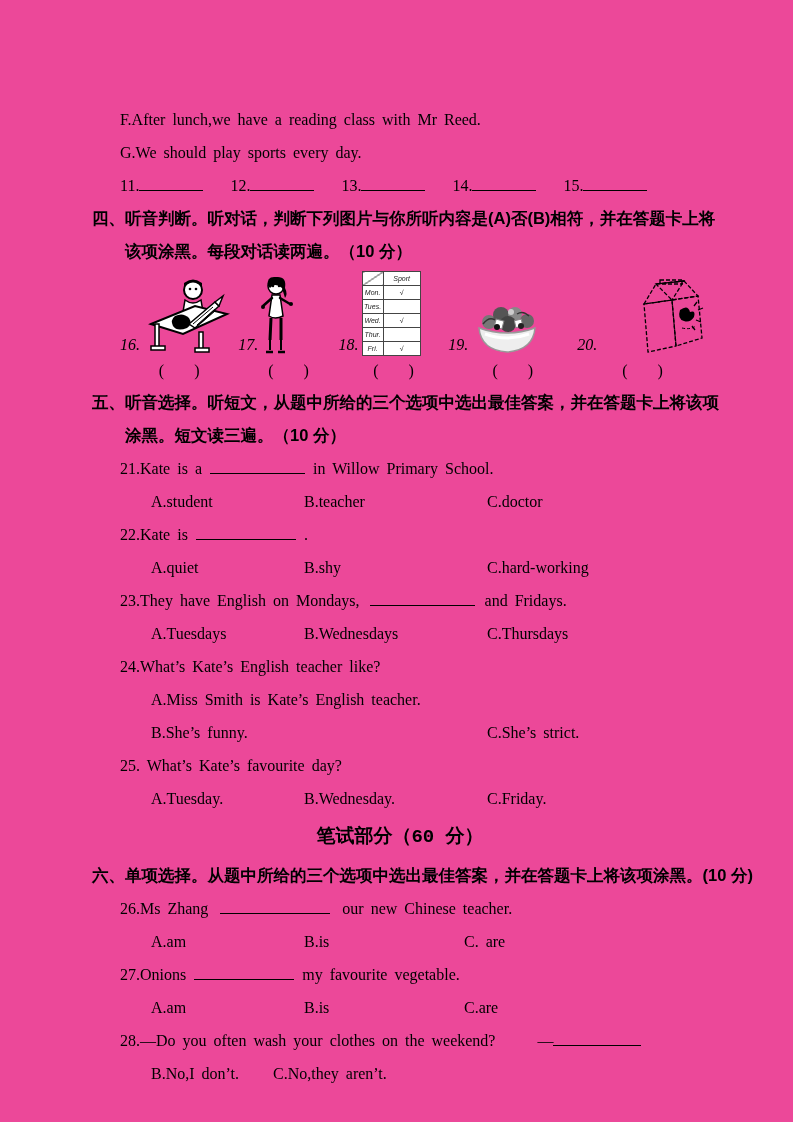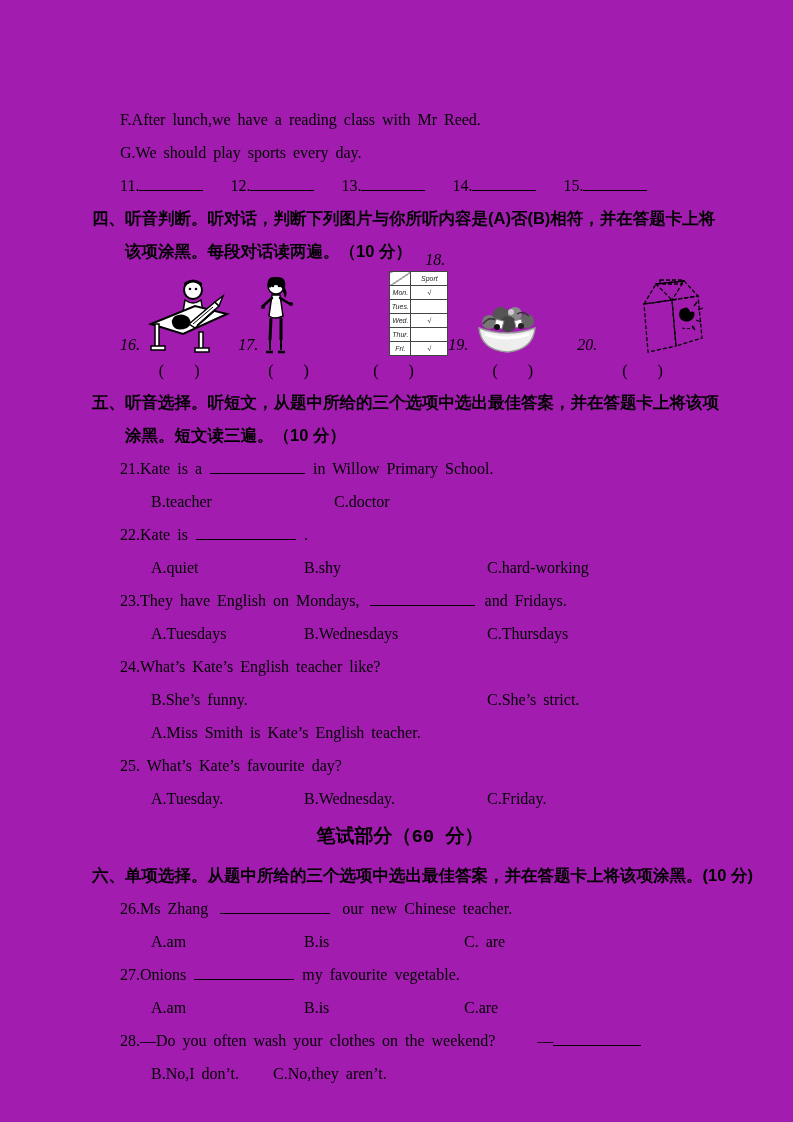--- a/index.html
+++ b/index.html
@@ -1,20 +1,20 @@
 <!DOCTYPE html>
 <html><head>
 <meta charset="utf-8">
 <style>
   html,body{margin:0;padding:0;background:#e8e8e8;}
   .page{
     position:relative;
     width:793px;height:1122px;
     margin:0 auto;
-    background:#a21caf;
+    background:#ec4899;
     color:#000;
     font-family:"Liberation Serif","DejaVu Serif",serif;
     font-size:16px;
     overflow:hidden;
   }
   .content{position:absolute;left:92px;top:103px;width:616px;}
   .line{height:33px;line-height:33px;white-space:nowrap;word-spacing:3px;}
   .ind1{padding-left:28px;}
   .ind2{padding-left:59px;}
   .cjk{font-family:"Liberation Sans","DejaVu Sans",sans-serif;font-weight:bold;word-spacing:0;font-size:16.5px;}
@@ -29,21 +29,21 @@
   
   .opts{display:flex;}
   .opts .cA{width:153px;}
   .opts .cB{width:183px;}
   .opts6 .cB{width:160px;}
   .optsBC .cA{width:336px;}
   
   .pics{display:flex;align-items:flex-end;height:88px;margin-top:0;}
   .pic-cell{display:flex;align-items:flex-end;font-style:italic;}
   .pic-num{line-height:22px;margin-right:3px;}
-  .w1{width:124px;}.w2{width:105px;}.w3{width:115px;flex-direction:column;}.w4{width:135px;}.w5{width:137px;justify-content:space-between;}
+  .w1{width:124px;}.w2{width:105px;}.w3{width:115px;}.w4{width:135px;}.w5{width:137px;justify-content:space-between;}
   .paren-row{display:flex;height:30px;line-height:30px;}
   .paren-group{display:inline-block;text-align:center;}
   .paren-sp{display:inline-block;width:30px;}
   
   table.sched{border-collapse:collapse;font-family:"Liberation Sans","DejaVu Sans",sans-serif;font-size:7px;color:#222;background:#fff;}
   table.sched td{border:1px solid #444;padding:0 1px;height:13px;text-align:center;min-width:18px;}
   table.sched td.mark{min-width:34px;}
   td.diag{background:linear-gradient(to bottom right,transparent 48%,#444 48%,#444 52%,transparent 52%);}
   .center-title{text-align:center;font-size:19px;height:44px;line-height:44px;font-family:Liberation Mono, monospace;}
   svg{display:block;}
@@ -196,20 +196,21 @@
       <span class="paren-group w5"><span>(</span><span class="paren-sp"></span><span>)</span></span>
     </div>
 
     <div class="line cjk">五、听音选择。听短文，从题中所给的三个选项中选出最佳答案，并在答题卡上将该项</div>
     <div class="line cjk hang">涂黑。短文读三遍。（10 分）</div>
 
     <div class="line ind1">
       <span>21.Kate is a</span><span class="blank b95"></span><span>in Willow Primary School.</span>
     </div>
     <div class="line ind2 opts">
+      <span class="cA">A.student</span>
       <span class="cB">B.teacher</span>
       <span>C.doctor</span>
     </div>
 
     <div class="line ind1">
       <span>22.Kate is</span><span class="blank b100"></span><span>.</span>
     </div>
     <div class="line ind2 opts">
       <span class="cA">A.quiet</span>
       <span class="cB">B.shy</span>
@@ -219,25 +220,25 @@
     <div class="line ind1">
       <span>23.They have English on Mondays,</span><span class="blank b105"></span><span>and Fridays.</span>
     </div>
     <div class="line ind2 opts">
       <span class="cA">A.Tuesdays</span>
       <span class="cB">B.Wednesdays</span>
       <span>C.Thursdays</span>
     </div>
 
     <div class="line ind1">24.What’s Kate’s English teacher like?</div>
+    <div class="line ind2">A.Miss Smith is Kate’s English teacher.</div>
     <div class="line ind2 opts optsBC">
       <span class="cA">B.She’s funny.</span>
       <span>C.She’s strict.</span>
     </div>
-    <div class="line ind2">A.Miss Smith is Kate’s English teacher.</div>
 
     <div class="line ind1">25. What’s Kate’s favourite day?</div>
     <div class="line ind2 opts">
       <span class="cA">A.Tuesday.</span>
       <span class="cB">B.Wednesday.</span>
       <span>C.Friday.</span>
     </div>
 
     <div class="center-title cjk">笔试部分（60 分）</div>
 

